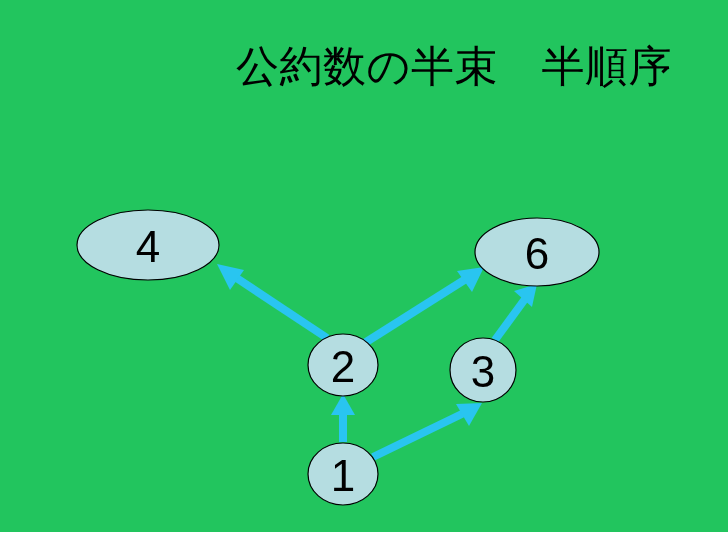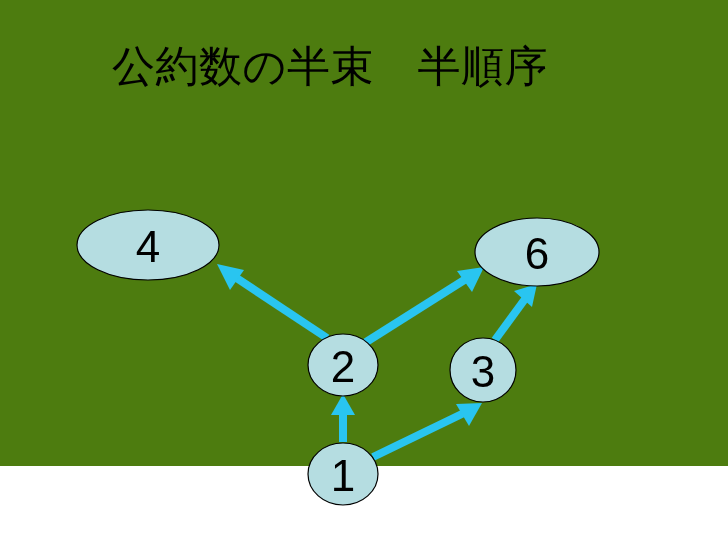--- a/index.html
+++ b/index.html
@@ -9,22 +9,23 @@
   body {
     width: 728px;
     height: 546px;
     background: #ffffff;
     font-family: "Liberation Sans", sans-serif;
     overflow: hidden;
   }
   #slide {
     position: relative;
     width: 728px;
-    height: 466px;
-    background: #4d7c0f;
+    height: 532px;
+    background: #22c55e;
+    text-align: right;
   }
   #slide-title {
     position: absolute;
     left: 112px;
     top: 38px;
     width: 560px;
     height: 62px;
     font-family: "Liberation Serif", "DejaVu Serif", serif;
     font-size: 43px;
     line-height: 58px;

